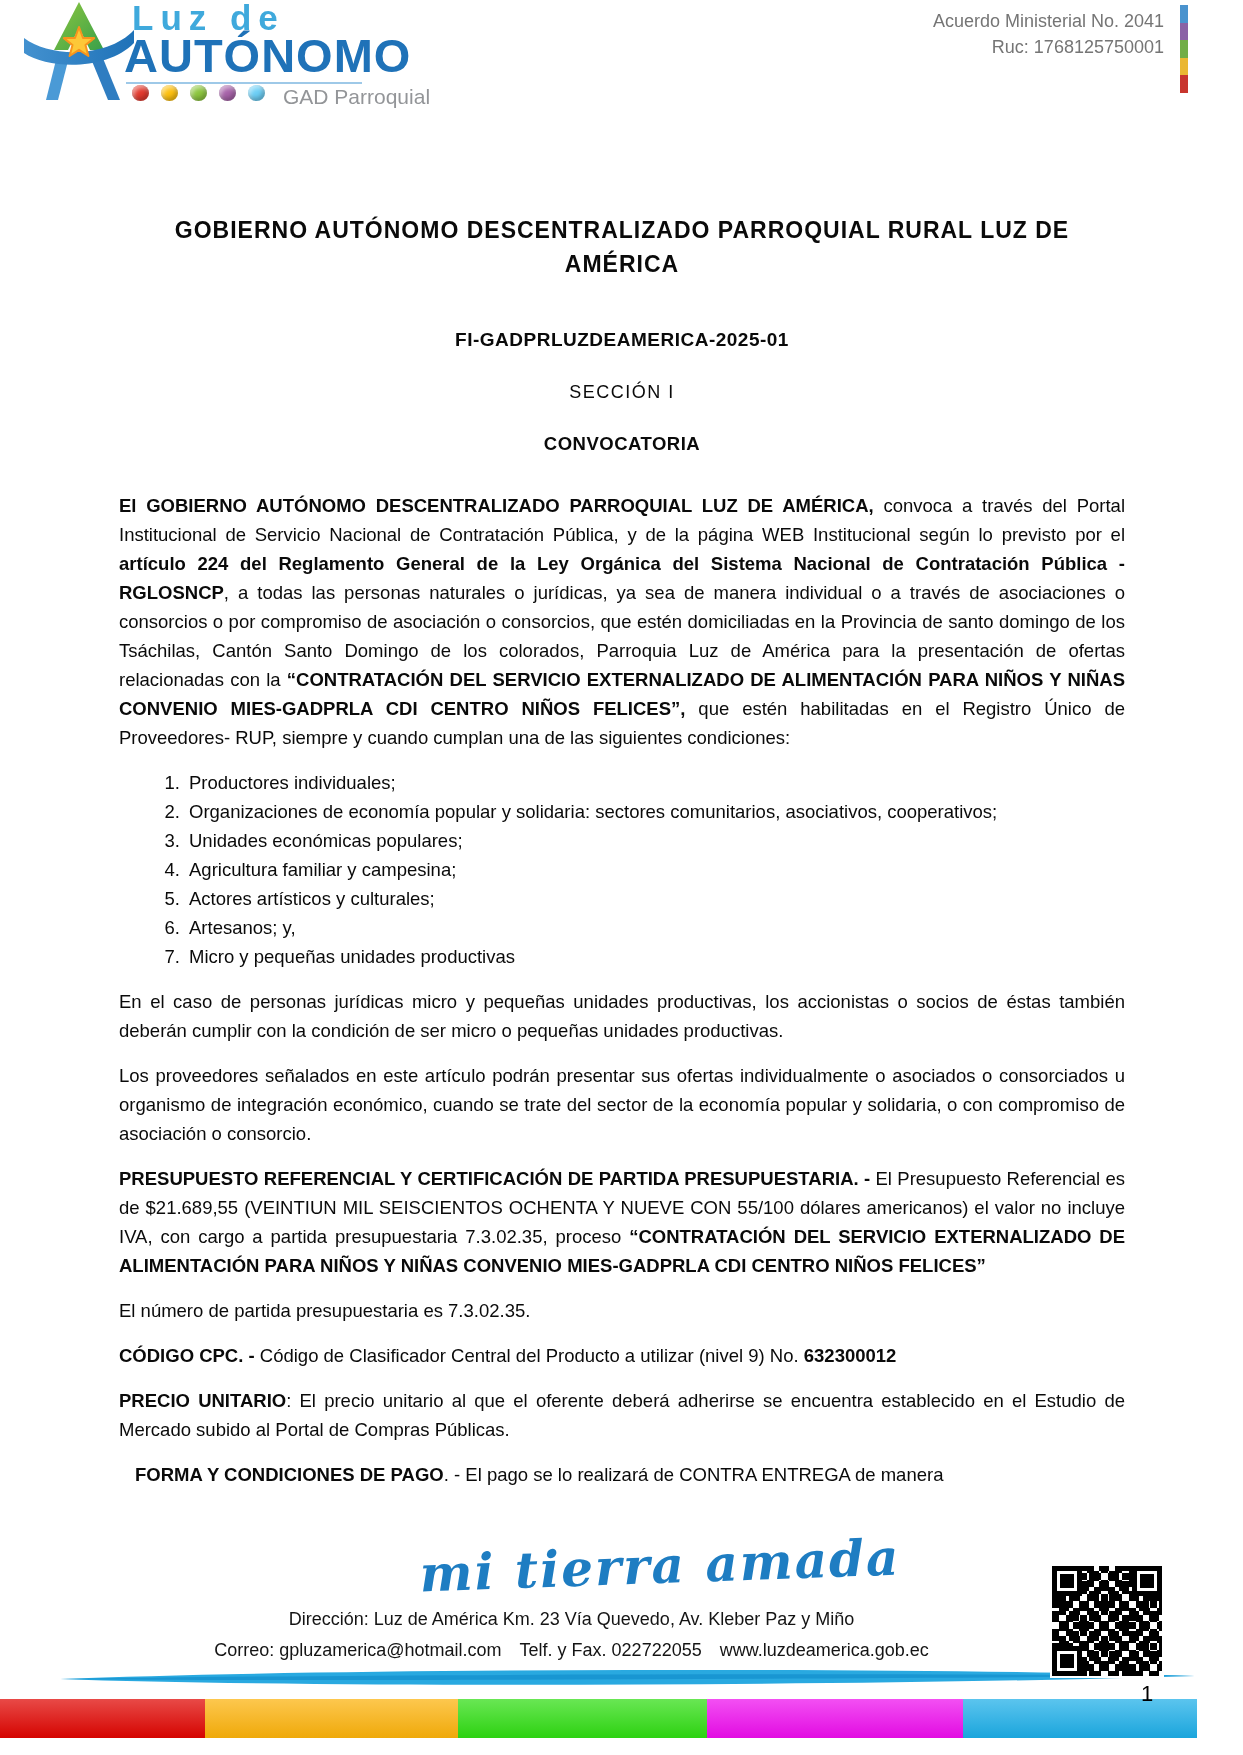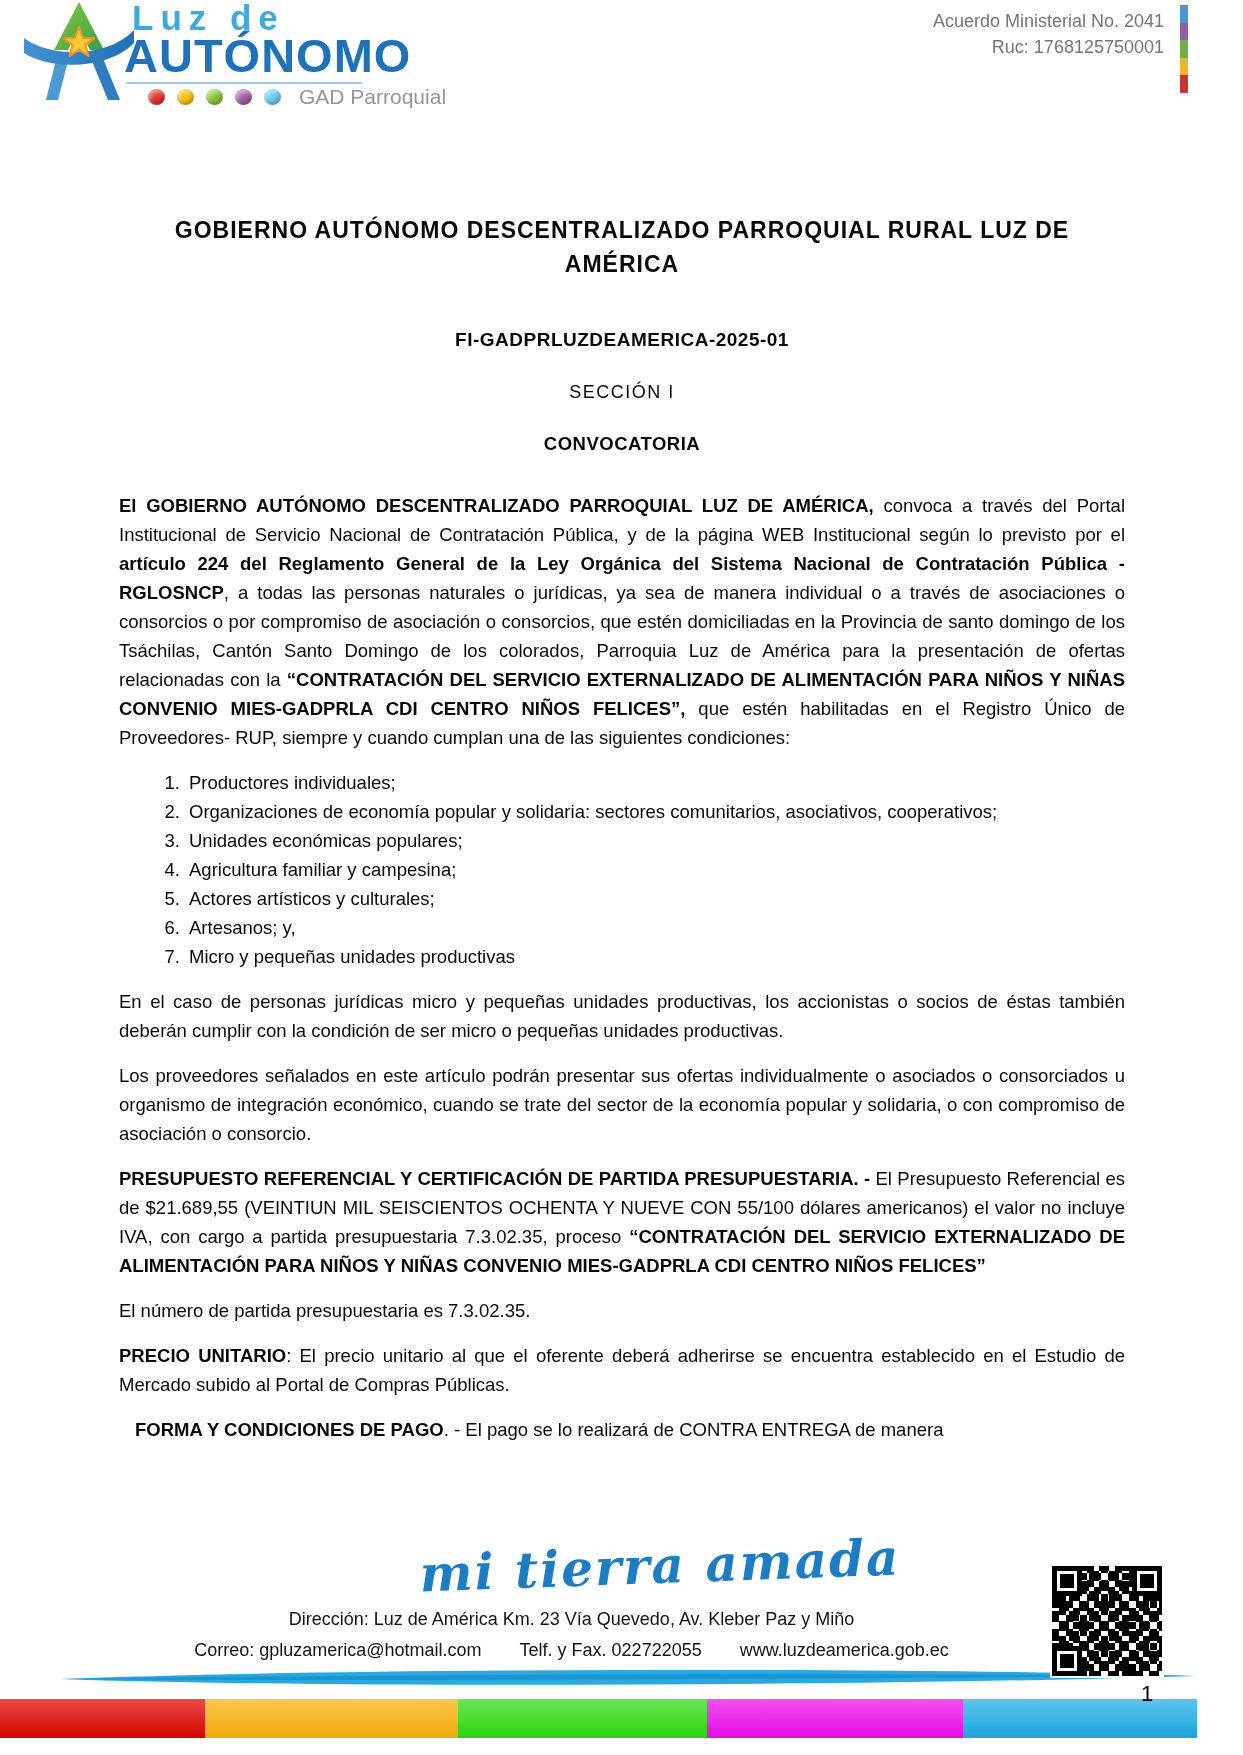--- a/index.html
+++ b/index.html
@@ -7,21 +7,21 @@
         font-family:"Liberation Sans",sans-serif;color:#0a0a0a;overflow:hidden;padding-left:36px;}
 
   
   .logo{position:absolute;left:14px;top:2px;width:352px;height:102px;}
   .logo-figure{position:absolute;left:6px;top:0;}
   .logo-line1{position:absolute;left:118px;top:-4px;font-size:35px;font-weight:700;
               color:#3fa9dc;letter-spacing:7px;}
   .logo-line2{position:absolute;left:110px;top:26px;font-size:47px;font-weight:800;
               color:#1f72b8;letter-spacing:1px;}
   .logo-underline{position:absolute;left:112px;top:80px;width:236px;height:2px;background:#9ec9e8;}
-  .logo-bottom{position:absolute;left:134px;top:83px;display:flex;align-items:center;gap:12px;}
+  .logo-bottom{position:absolute;left:118px;top:83px;display:flex;gap:12px;}
   .dot{width:17px;height:16px;border-radius:50%;display:inline-block;
        box-shadow:inset -2px -3px 4px rgba(0,0,0,.25), inset 2px 3px 4px rgba(255,255,255,.55);}
   .logo-tagline{font-size:21px;color:#939598;margin-left:6px;white-space:nowrap;}
 
   .hdr-right{position:absolute;top:8px;right:115px;text-align:right;color:#757575;
              font-size:18px;line-height:26px;}
   .ribbon{position:absolute;top:5px;right:91px;width:8px;height:88px;
           display:flex;flex-direction:column;}
   .ribbon span{flex:1;}
 
@@ -38,21 +38,21 @@
   .content ol{margin:0 0 16px;padding-left:66px;}
   .content li{padding-left:4px;text-align:left;}
   b{font-weight:700;}
 
   
   .slogan{position:absolute;left:340px;top:1536px;width:640px;text-align:center;z-index:3;
           font-family:"DejaVu Serif",serif;font-style:italic;font-weight:700;font-size:50px;
           color:#1e7dc2;letter-spacing:2px;transform:rotate(-2deg);}
   .footer-text{position:absolute;left:0;top:1604px;width:1143px;text-align:center;
                font-size:18px;line-height:31px;color:#141414;z-index:2;}
-  .contact{display:flex;justify-content:center;gap:38px;}
+  .contact{display:flex;justify-content:center;gap:18px;}
 
   .qr{position:absolute;left:1050px;top:1564px;width:114px;height:114px;background:#fff;z-index:4;}
   .qr-modules{position:absolute;inset:2px;background-color:#fff;background-image:
       repeating-conic-gradient(#000 0 25%, transparent 0 50%),
       repeating-conic-gradient(#000 0 25%, transparent 0 50%);
       background-position:0 0,7px 5px;background-size:14px 14px,20px 20px;}
   .finder{position:absolute;width:30px;height:30px;border:5px solid #000;background:#fff;
           box-sizing:border-box;}
   .finder::after{content:"";position:absolute;inset:3px;background:#000;}
   .finder.tl{left:2px;top:2px}.finder.tr{right:2px;top:2px}.finder.bl{left:2px;bottom:2px}
@@ -130,20 +130,21 @@
       <li>Agricultura familiar y campesina;</li>
       <li>Actores artísticos y culturales;</li>
       <li>Artesanos; y,</li>
       <li>Micro y pequeñas unidades productivas</li>
     </ol>
 
     <p>En el caso de personas jurídicas micro y pequeñas unidades productivas, los accionistas o socios de éstas también deberán cumplir con la condición de ser micro o pequeñas unidades productivas.</p>
     <p>Los proveedores señalados en este artículo podrán presentar sus ofertas individualmente o asociados o consorciados u organismo de integración económico, cuando se trate del sector de la economía popular y solidaria, o con compromiso de asociación o consorcio.</p>
     <p><b>PRESUPUESTO REFERENCIAL Y CERTIFICACIÓN DE PARTIDA PRESUPUESTARIA. - </b><span>El Presupuesto Referencial es de $21.689,55 (VEINTIUN MIL SEISCIENTOS OCHENTA Y NUEVE CON 55/100 dólares americanos) el valor no incluye IVA, con cargo a partida presupuestaria 7.3.02.35, proceso </span><b>“CONTRATACIÓN DEL SERVICIO EXTERNALIZADO DE ALIMENTACIÓN PARA NIÑOS Y NIÑAS CONVENIO MIES-GADPRLA CDI CENTRO NIÑOS FELICES”</b></p>
     <p>El número de partida presupuestaria es 7.3.02.35.</p>
+    <p><b>CÓDIGO CPC. - </b><span>Código de Clasificador Central del Producto a utilizar (nivel 9) No. </span><b>632300012</b></p>
     <p><b>PRECIO UNITARIO</b><span>: El precio unitario al que el oferente deberá adherirse se encuentra establecido en el Estudio de Mercado subido al Portal de Compras Públicas.</span></p>
     <p class="last"><b>FORMA Y CONDICIONES DE PAGO</b><span>. - El pago se lo realizará de CONTRA ENTREGA de manera</span></p>
   </div>
 
   <div class="slogan">mi tierra amada</div>
 
   <div class="qr">
     <div class="qr-modules"></div>
     <div class="finder tl"></div>
     <div class="finder tr"></div>

